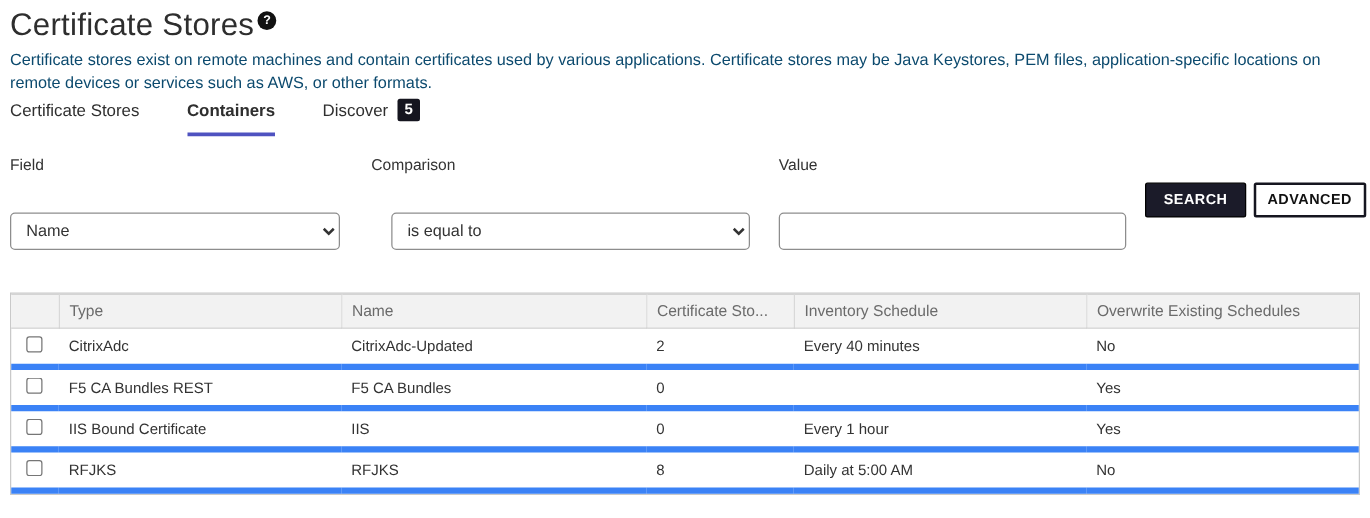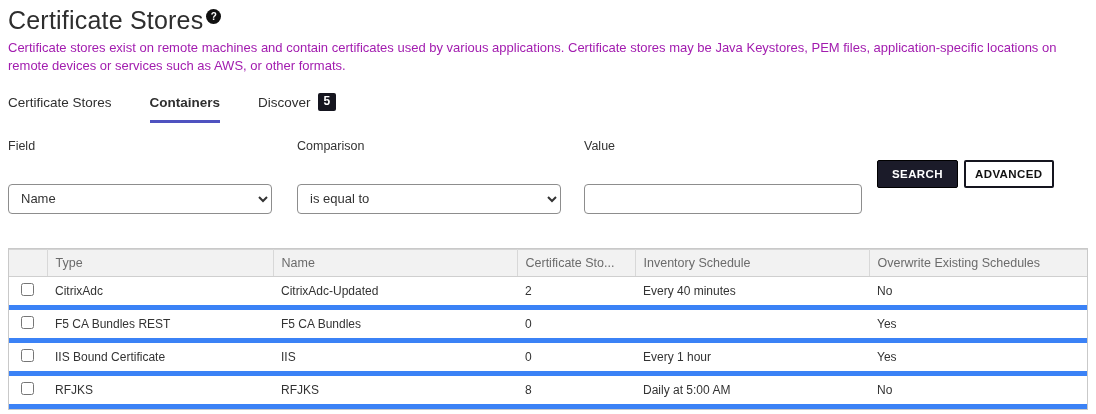--- a/index.html
+++ b/index.html
@@ -16,22 +16,22 @@
     font-size: 25px; font-weight: 500; color: #2e2e2e;
     margin: 2px 0 4px 0; letter-spacing: 0.2px;
   }
   .help-icon {
     display: inline-flex; align-items: center; justify-content: center;
     width: 15px; height: 15px; border-radius: 50%;
     background: #111; color: #fff; font-size: 10px; font-weight: bold;
     position: relative; top: -9px; margin-left: 3px; cursor: pointer;
   }
   .page-desc {
-    font-size: 13px; color: #a21caf; line-height: 1.4;
-    max-width: 1056px; margin-bottom: 14px;
+    font-size: 13px; color: #0c4a6e; line-height: 1.4;
+    max-width: 1056px; margin-bottom: 0;
   }
 
   
   .tabs { display: flex; gap: 38px; margin-bottom: 16px; }
   .tab {
     font-size: 13.5px; color: #2f2f2f; padding: 4px 0 9px 0;
     cursor: pointer; display: inline-flex; align-items: center;
     border-bottom: 3px solid transparent;
   }
   .tab.active { font-weight: bold; border-bottom-color: #4f52c0; }
@@ -44,21 +44,21 @@
   .filter-bar { display: flex; align-items: flex-start; margin-bottom: 34px; }
   .filter-group { display: flex; flex-direction: column; gap: 24px; }
   .filter-group label { font-size: 12.5px; color: #333; margin-bottom: 7px; }
   .filter-group select, .filter-group input[type="text"] {
     height: 30px; border: 1px solid #8d8d8d; border-radius: 4px;
     font-family: "Liberation Sans", sans-serif;
     font-size: 13px; color: #333; padding: 4px 8px; background: #fff;
   }
   .fg-field select { width: 264px; }
   .fg-field { margin-right: 25px; }
-  .fg-comparison select { width: 264px; }
+  .fg-comparison select { width: 287px; margin-left: 16px; }
   .fg-comparison { margin-right: 23px; }
   .fg-value input { width: 278px; }
   .fg-value { margin-right: 15px; }
   .filter-buttons { display: flex; align-items: center; margin-top: 21px; gap: 6px; }
   .btn-search {
     background: #1b1b29; color: #fff; border: 1px solid #000;
     font-family: Liberation Sans, sans-serif;
     font-size: 11.5px; font-weight: bold; letter-spacing: 0.4px;
     padding: 7px 14px; border-radius: 2px; cursor: pointer;
   }

